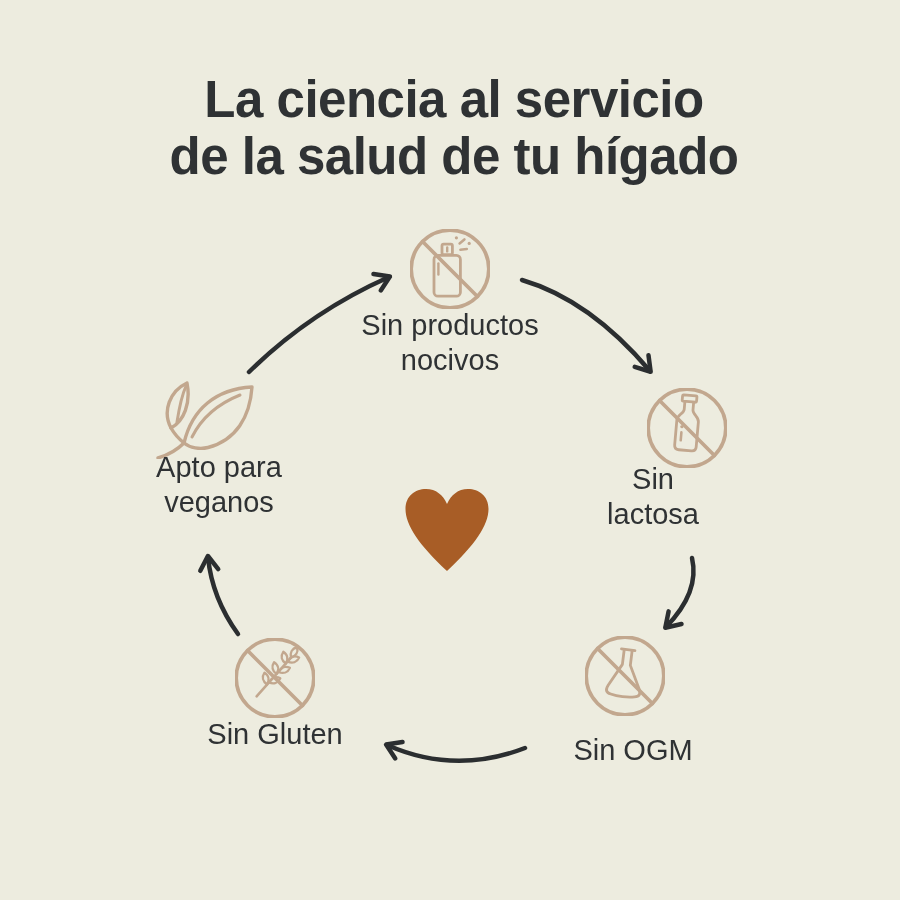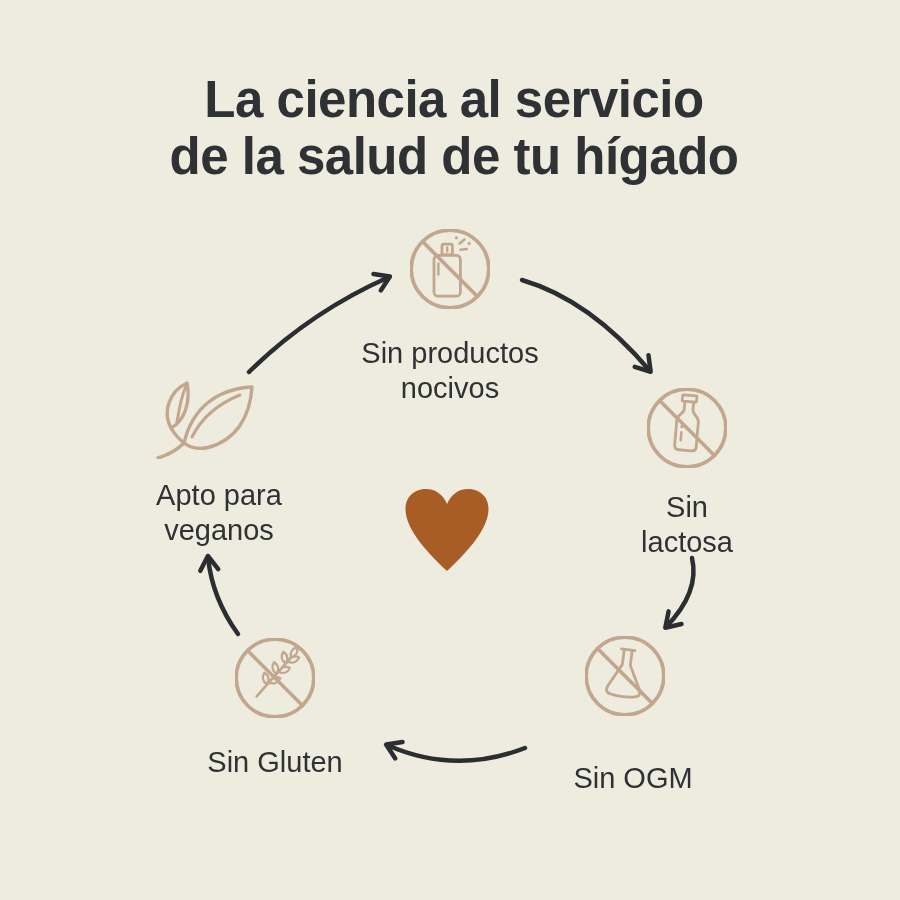--- a/index.html
+++ b/index.html
@@ -20,21 +20,21 @@
   .title{
     position:absolute;top:67px;left:0;width:900px;margin:4px;
     text-align:center;font-size:51px;line-height:57px;font-weight:700;
     letter-spacing:-0.5px;white-space:pre-line;color:var(--text-dark);
   }
   .icon{position:absolute;display:block;}
   .icon svg{display:block;width:100%;height:100%;}
   .label{
     position:absolute;transform:translateX(-50%);
     text-align:center;font-size:29px;line-height:35px;font-weight:400;
-    white-space:pre-line;color:var(--text-dark);margin-top:28px;
+    white-space:pre-line;color:var(--text-dark);
   }
   .tan{stroke:var(--icon-tan);fill:none;stroke-linecap:round;stroke-linejoin:round;}
   .tanfill{fill:var(--icon-tan);stroke:none;}
   .heartfill{fill:var(--heart-brown);stroke:none;}
   .arrows{position:absolute;left:0;top:0;pointer-events:none;}
   .arrow{stroke:var(--arrow-dark);fill:none;stroke-width:4.5;stroke-linecap:round;stroke-linejoin:round;}
 </style>
 </head>
 <body>
 
@@ -87,21 +87,21 @@
         <circle class="tan" cx="50" cy="50" r="48.5" stroke-width="4.6"></circle>
         <line class="tan" x1="15.7" y1="15.7" x2="84.3" y2="84.3" stroke-width="4.6"></line>
         <g transform="rotate(5 50 50)">
           <rect class="tan" x="41" y="9" width="18" height="8" rx="1.5" stroke-width="3.5"></rect>
           <path class="tan" stroke-width="3.5" d="M44.5,17.5 V27 C44.5,32 36.5,35 36.5,41 V72.5 Q36.5,78 42,78 H58 Q63.5,78 63.5,72.5 V41 C63.5,35 55.5,32 55.5,27 V17.5"></path>
           <circle class="tanfill" cx="43.5" cy="49" r="2"></circle>
           <line class="tan" x1="43.5" y1="56" x2="43.5" y2="66" stroke-width="3.2"></line>
         </g>
       </svg>
     </span>
-    <div class="label" style="left:687px;top:462px;">Sin
+    <div class="label" style="left:653px;top:462px;">Sin
 lactosa</div>
   </div>
 
   <div>
     <span class="icon" style="left:585px;top:636px;width:80px;height:80px;">
       <svg viewBox="0 0 100 100">
         <circle class="tan" cx="50" cy="50" r="48.5" stroke-width="4.6"></circle>
         <line class="tan" x1="15.7" y1="15.7" x2="84.3" y2="84.3" stroke-width="4.6"></line>
         <g transform="rotate(7 50 50)">
           <line class="tan" x1="41.5" y1="17" x2="58.5" y2="17" stroke-width="3.5"></line>

